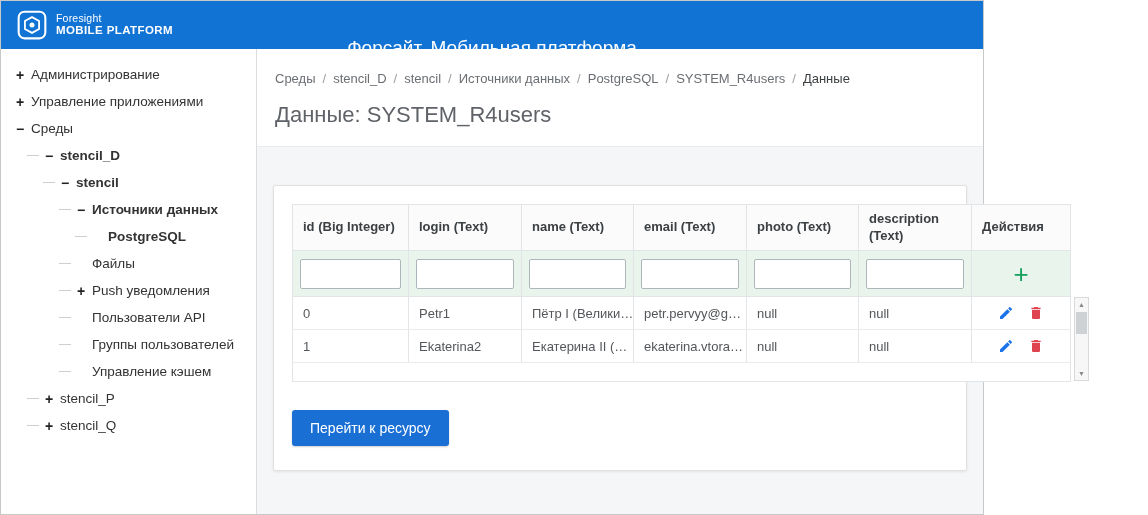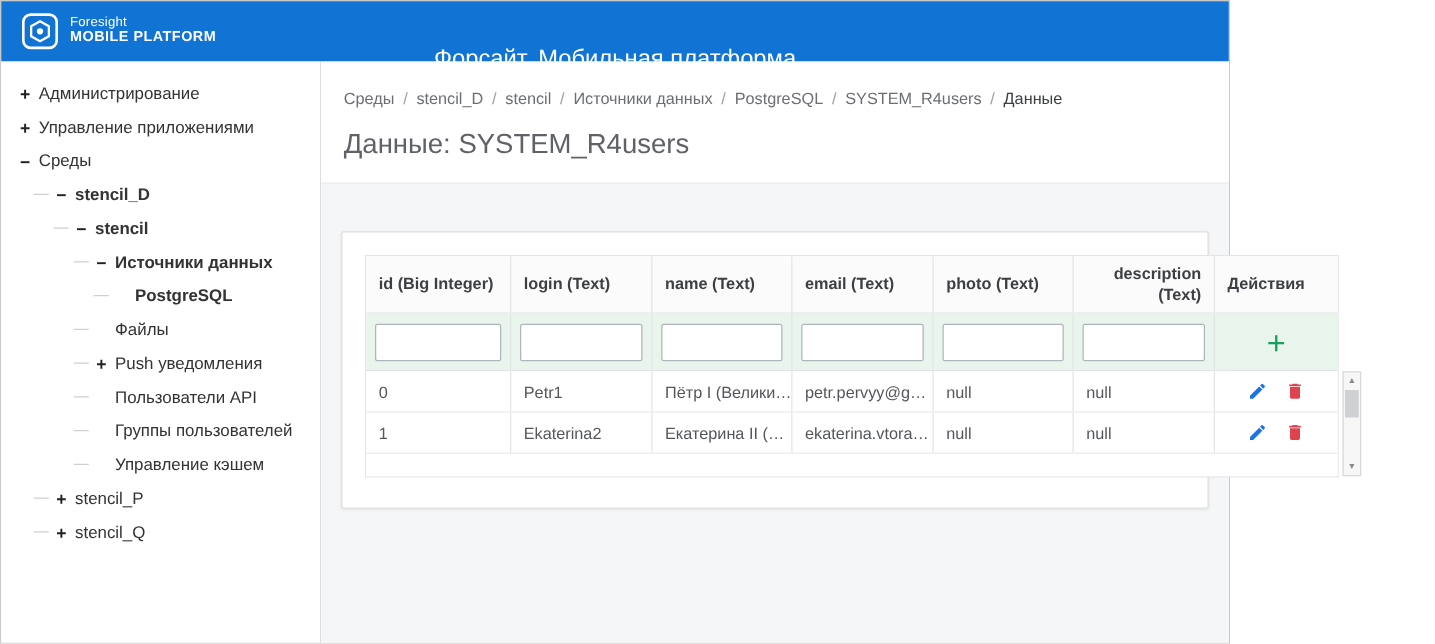--- a/index.html
+++ b/index.html
@@ -51,21 +51,21 @@
     box-shadow:0 1px 3px rgba(0,0,0,.08); padding:18px 18px 24px;
   }
 
   
   .table-wrap { position:relative; width:779px; }
   .ftable { width:779px; border:1px solid #e2e5e8; }
   .t-row { display:flex; }
   .t-cell { border-right:1px solid #e2e5e8; flex:none; }
   .t-cell.c6 { border-right:none; }
   .c0{width:116px;} .c1{width:113px;} .c2{width:112px;} .c3{width:113px;} .c4{width:112px;} .c5{width:113px;} .c6{width:98px;}
-  .t-head { height:46px; background:#fbfbfb; border-bottom:1px solid #e2e5e8;text-align:right; }
+  .t-head { height:46px; background:#fbfbfb; border-bottom:1px solid #e2e5e8; }
   .t-head .t-cell { display:flex; align-items:center; padding:4px 10px; font-size:13px; font-weight:bold; color:#3c4043; line-height:1.25; }
   .t-filter { height:46px; background:var(--filter-row-green,#e9f5ec); border-bottom:1px solid #e2e5e8; }
   .t-filter .t-cell { display:flex; align-items:center; justify-content:center; padding:0 7px; }
   .filter-input { width:100%; height:30px; border:1px solid #aeb6bb; border-radius:2px; background:#fff; padding:0 6px; font-size:13px; font-family:"Liberation Sans",sans-serif; }
   .add-btn { background:none; border:none; color:var(--add-green,#17a05e); font-size:26px; line-height:1; cursor:pointer; font-weight:400; }
   .t-body { height:84px; background:#fff; overflow:hidden; }
   .t-row.d { height:33px; border-bottom:1px solid #e9ebed; }
   .t-row.d .t-cell { display:flex; align-items:center; padding:0 10px; font-size:13px; color:#53565a; white-space:nowrap; overflow:hidden; }
   .t-cell.actions { justify-content:center; gap:14px; }
   .icon-btn { background:none; border:none; cursor:pointer; display:flex; align-items:center; padding:0; }
@@ -256,17 +256,18 @@
                 </div>
             </div>
             <div class="vscroll">
               <div class="varrow">▲</div>
               <div class="vtrack">
                 <div class="vthumb"></div>
               </div>
               <div class="varrow">▼</div>
             </div>
           </div>
+          <button class="goto-btn">Перейти к ресурсу</button>
         </section>
       </div>
     </main>
   </div>
 </div>
 
 </body></html>

